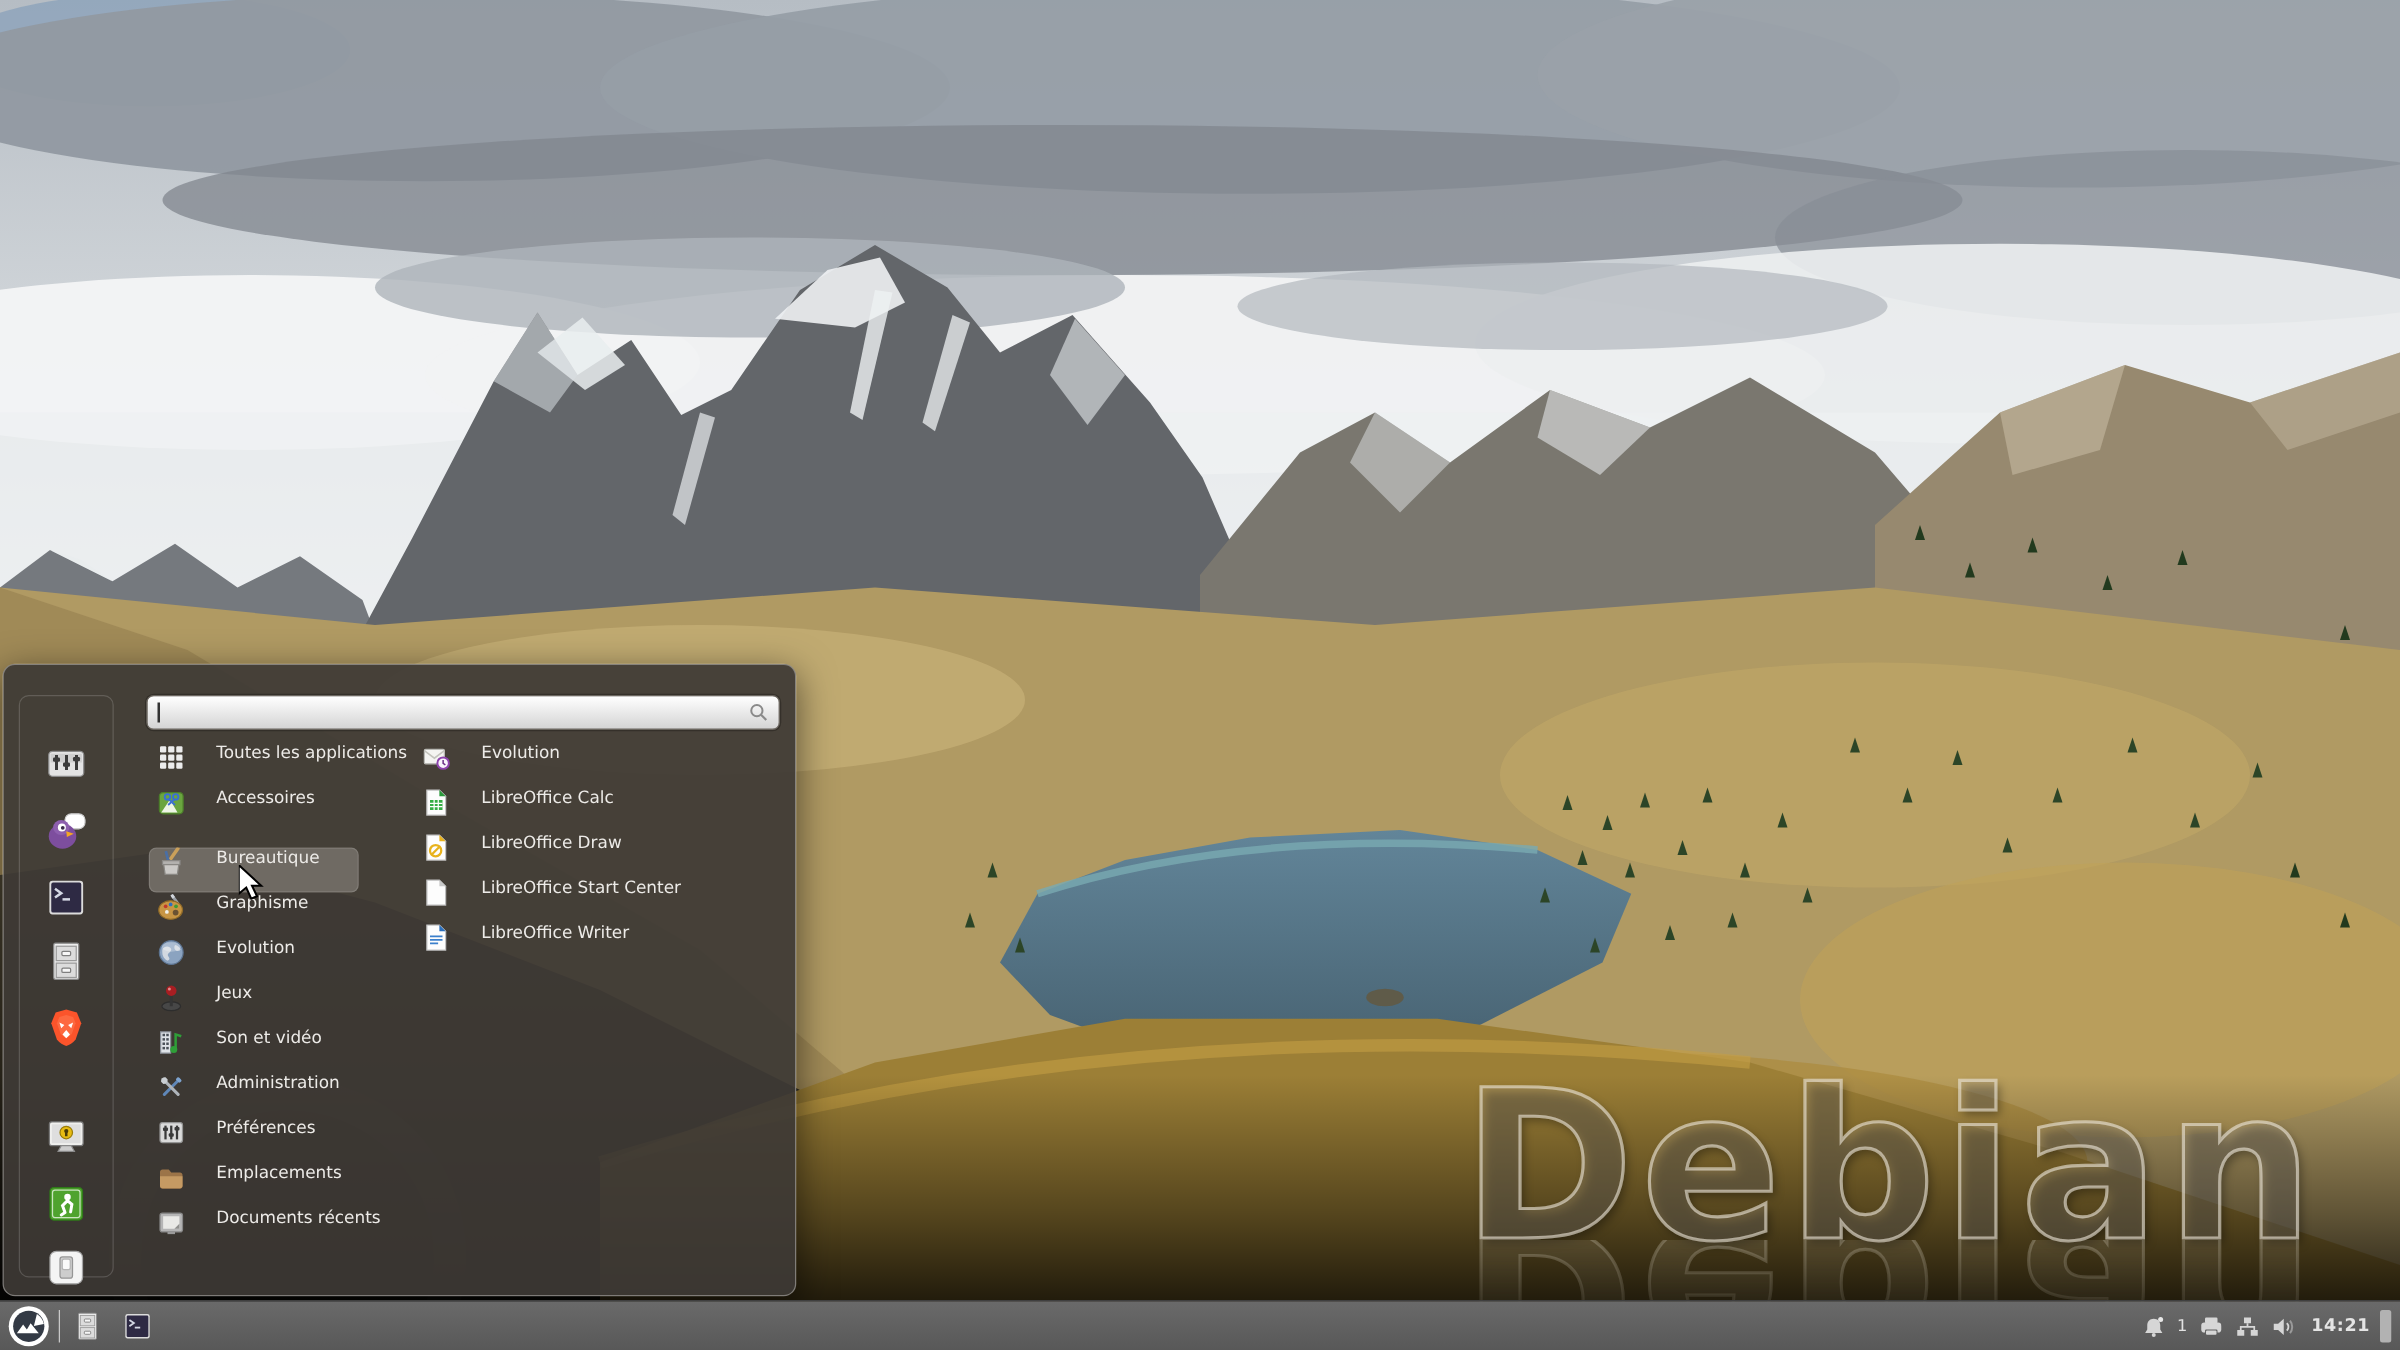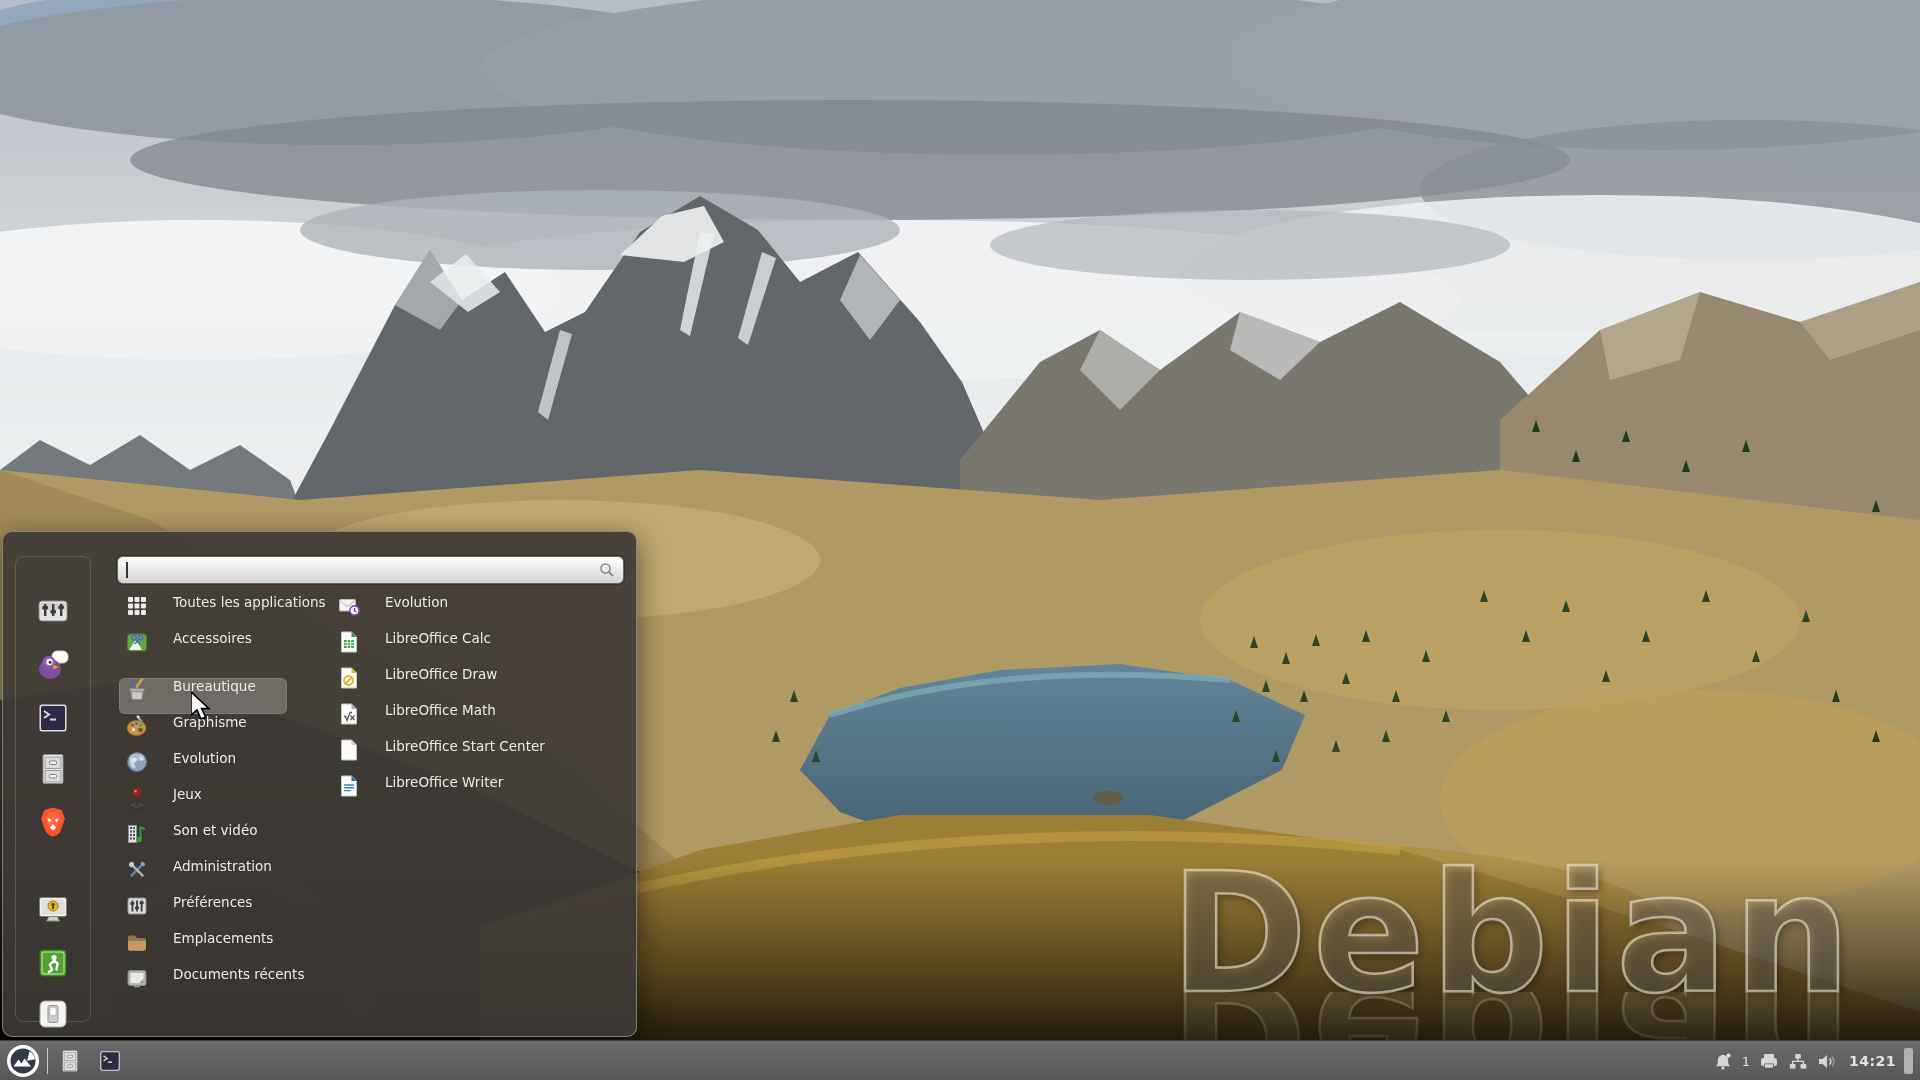--- a/index.html
+++ b/index.html
@@ -424,29 +424,20 @@
         <svg class="ic" viewBox="0 0 24 24">
           <path d="M4.5,2 h10 l5,5 v15 h-15 Z" fill="#fdfdfd" stroke="#c4c4c4"></path>
           <path d="M14.5,2 l5,5 h-5 Z" fill="#e8b21c"></path>
           <circle cx="11.5" cy="14.5" r="4.5" fill="none" stroke="#e8b21c" stroke-width="1.8"></circle>
           <path d="M8,18 l7,-7" stroke="#e8b21c" stroke-width="1.8"></path>
         </svg>
         <span>LibreOffice Draw</span>
       </div>
       <div class="item">
         <svg class="ic" viewBox="0 0 24 24">
-          <path d="M4.5,2 h10 l5,5 v15 h-15 Z" fill="#fdfdfd" stroke="#c4c4c4"></path>
-          <path d="M14.5,2 l5,5 h-5 Z" fill="#a9a9a9"></path>
-          <path d="M7,14.5 h1.5 l1.5,4 3,-8 h2" fill="none" stroke="#555555" stroke-width="1.3"></path>
-          <path d="M13.5,13.5 l4,4.5 M17.5,13.5 l-4,4.5" stroke="#555555" stroke-width="1.3"></path>
-        </svg>
-        <span>LibreOffice Math</span>
-      </div>
-      <div class="item">
-        <svg class="ic" viewBox="0 0 24 24">
           <path d="M4.5,2 h10 l5,5 v15 h-15 Z" fill="#fdfdfd" stroke="#bdbdbd"></path>
           <path d="M14.5,2 l5,5 h-5 Z" fill="#c9c9c9"></path>
         </svg>
         <span>LibreOffice Start Center</span>
       </div>
       <div class="item">
         <svg class="ic" viewBox="0 0 24 24">
           <path d="M4.5,2 h10 l5,5 v15 h-15 Z" fill="#fdfdfd" stroke="#c4c4c4"></path>
           <path d="M14.5,2 l5,5 h-5 Z" fill="#2a6fbd"></path>
           <g stroke="#3c80cc" stroke-width="1.4">

